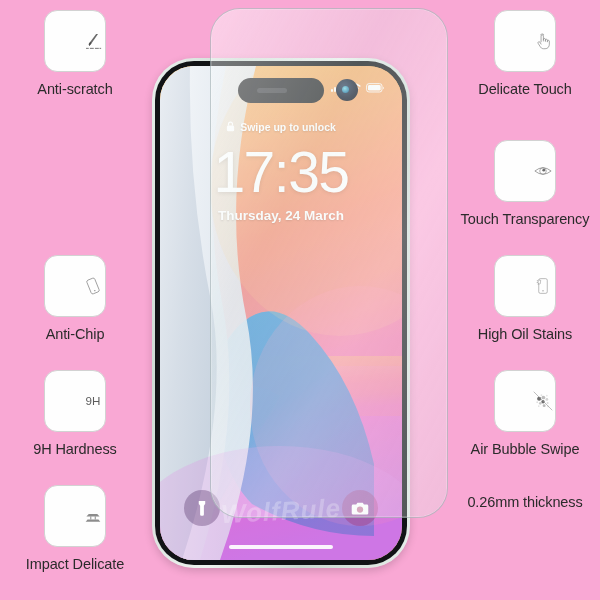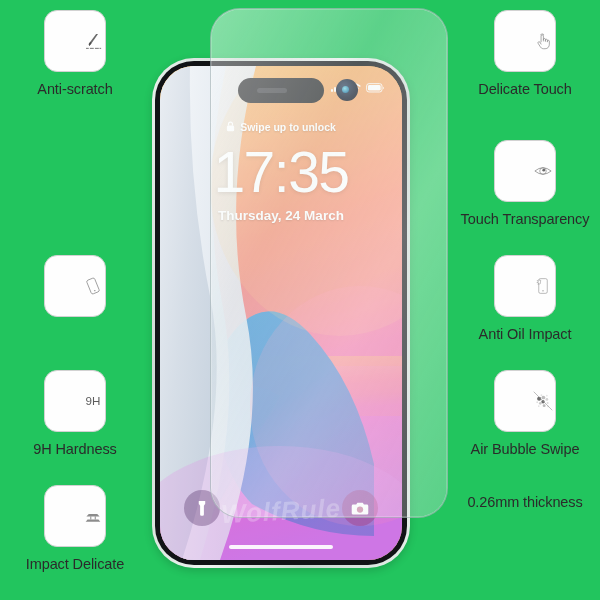--- a/index.html
+++ b/index.html
@@ -5,21 +5,21 @@
   * { box-sizing: border-box; margin: 0; padding: 0; }
   html, body {
     width: 600px; height: 600px;
     background: #ffffff;
     font-family: "Liberation Sans", sans-serif;
     overflow: hidden;
   }
   #stage {
     position: relative;
     width: 600px; height: 600px;
-    background: #22c55e;
+    background: #f9a8d4;
   }
 
   
   .col {
     position: absolute;
     top: 0;
     width: 150px;
     height: 600px;
   }
   .col.left  { left: 0; }
@@ -213,20 +213,21 @@
 
     <div class="feature" id="f-l-2" style="top: 255px;">
       <div class="icon-box">
         <svg viewBox="0 0 62 62">
           <g transform="rotate(-22 31 31)">
             <rect x="20" y="12" width="22" height="38" rx="4.5" fill="none" stroke="#7d7d7d" stroke-width="1.7"></rect>
             <circle cx="31" cy="44" r="1.6" fill="#7d7d7d"></circle>
           </g>
         </svg>
       </div>
+      <div class="feature-label">Anti-Chip</div>
     </div>
 
     <div class="feature" id="f-l-3" style="top: 370px;">
       <div class="icon-box">
         <svg viewBox="0 0 62 62">
           <text x="31" y="42" text-anchor="middle" font-family="Liberation Sans, sans-serif" font-size="30" fill="#5c5c5c">9H</text>
         </svg>
       </div>
       <div class="feature-label">9H Hardness</div>
     </div>
@@ -274,21 +275,21 @@
     </div>
 
     <div class="feature" id="f-r-2" style="top: 255px;">
       <div class="icon-box">
         <svg viewBox="0 0 62 62">
           <rect x="20" y="12" width="22" height="38" rx="4" fill="none" stroke="#8a8a8a" stroke-width="1.5"></rect>
           <path d="M20 16 l-4 1 l3 3 l-4 2 l5 1 l-2 4 l6 -2 l1 -9 z" fill="#ffffff" stroke="#8a8a8a" stroke-width="1.3" stroke-linejoin="round"></path>
           <rect x="29.6" y="42" width="2.8" height="2.8" fill="#8a8a8a"></rect>
         </svg>
       </div>
-      <div class="feature-label">Anti Oil Impact</div>
+      <div class="feature-label">High Oil Stains</div>
     </div>
 
     <div class="feature" id="f-r-3" style="top: 370px;">
       <div class="icon-box">
         <svg viewBox="0 0 62 62">
           <g>
             <circle cx="21" cy="25" r="5.2" fill="#6d6d6d"></circle>
             <circle cx="31" cy="33" r="4.4" fill="#6d6d6d"></circle>
             <circle cx="32" cy="22" r="4.8" fill="#bdbdbd"></circle>
             <circle cx="41" cy="27" r="3.6" fill="#d3d3d3"></circle>

